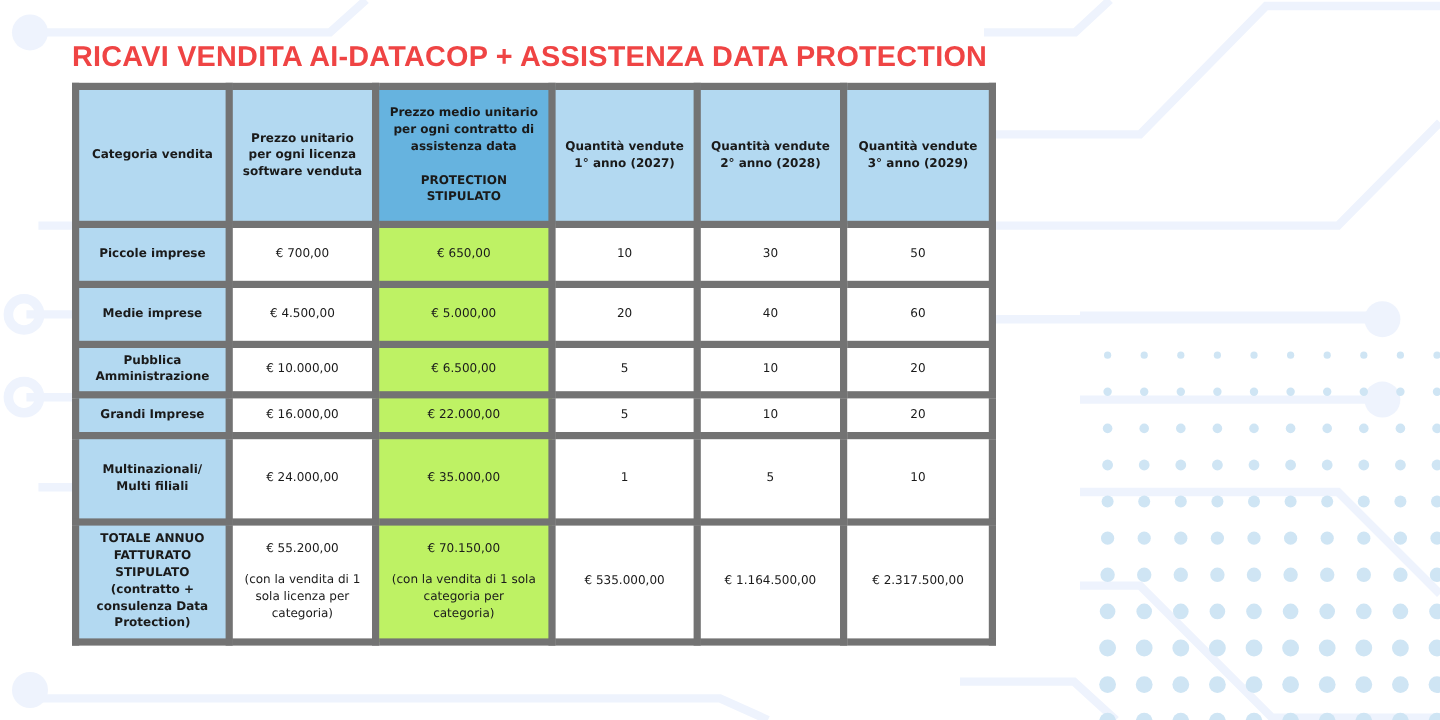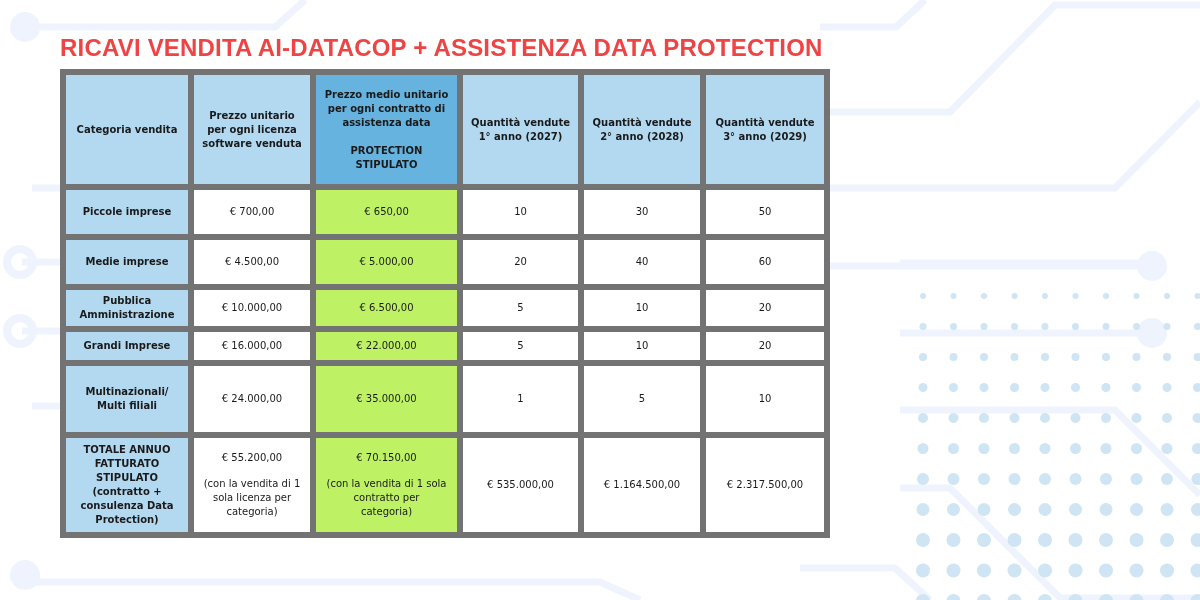--- a/index.html
+++ b/index.html
@@ -285,21 +285,21 @@
       <span class="note">
         <span>(con la vendita di 1</span><br>
         <span>sola licenza per</span><br>
         <span>categoria)</span>
       </span>
     </td>
     <td class="c-dark">
       <span>€ 70.150,00</span>
       <span class="note">
         <span>(con la vendita di 1 sola</span><br>
-        <span>contratto per</span><br>
+        <span>categoria per</span><br>
         <span>categoria)</span>
       </span>
     </td>
     <td class="c-white bold">€ 535.000,00</td>
     <td class="c-white bold">€ 1.164.500,00</td>
     <td class="c-white bold">€ 2.317.500,00</td>
   </tr>
 </tbody>
   </table>
 

